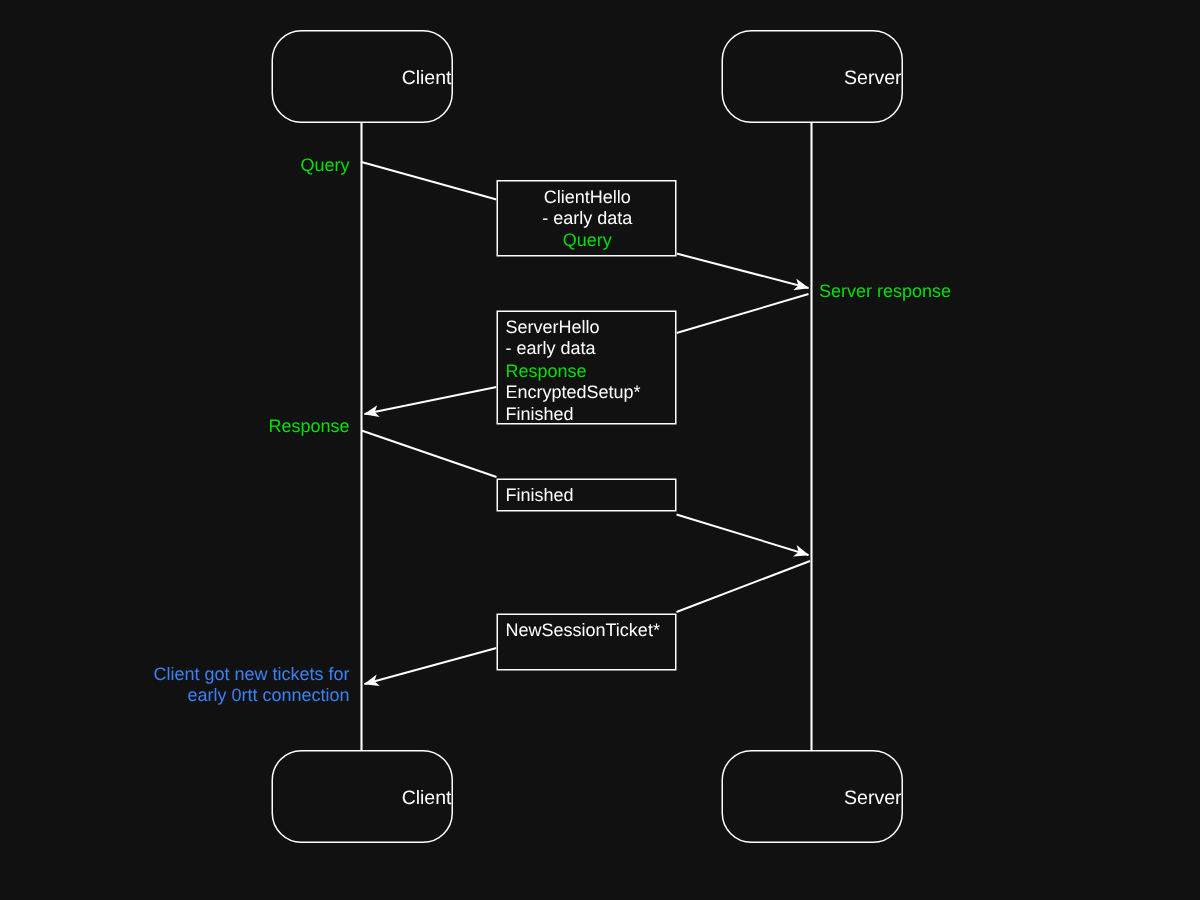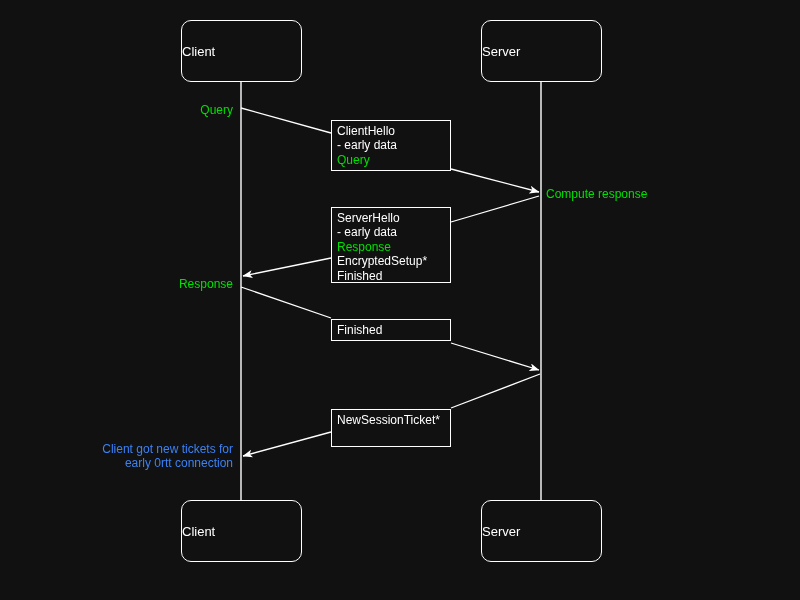--- a/index.html
+++ b/index.html
@@ -18,25 +18,25 @@
   svg.layer {
     position: absolute;
     left: 0;
     top: 0;
     width: 800px;
     height: 600px;
   }
   .actor-box {
     position: absolute;
     border: 1px solid #ffffff;
-    border-radius: 10px;
+    border-radius: 20px;
     background: #111111;
     display: flex;
     align-items: center;
-    justify-content: flex-start;
+    justify-content: flex-end;
   }
   .actor-label {
     color: #ffffff;
     font-size: 13px;
     line-height: 1;
     font-family: "Liberation Sans", sans-serif;
   }
   .msg-box {
     position: absolute;
     border: 1px solid #ffffff;
@@ -110,33 +110,33 @@
   </div>
   <div class="actor-box" style="left:481px; top:500px; width:119px; height:60px;">
     <span class="actor-label">Server</span>
   </div>
 
   <div class="note green right-align" style="left:121px; top:103px; width:112px;">
     <div>Query</div>
   </div>
 
   <div class="note green" style="left:546px; top:187px;">
-    <div>Compute response</div>
+    <div>Server response</div>
   </div>
 
   <div class="note green right-align" style="left:121px; top:277px; width:112px;">
     <div>Response</div>
   </div>
 
   <div class="note right-align" style="left:61px; top:442px; width:172px;">
     <div>Client got new tickets for</div>
     <div>early 0rtt connection</div>
   </div>
 
-  <div class="msg-box" style="left:331px; top:120px; width:120px; height:51px;">
+  <div class="msg-box" style="left:331px; top:120px; width:120px; height:51px;text-align:center;">
     <div class="msg-line">ClientHello</div>
     <div class="msg-line">- early data</div>
     <div class="msg-line green">Query</div>
   </div>
 
   <div class="msg-box" style="left:331px; top:207px; width:120px; height:76px;">
     <div class="msg-line">ServerHello</div>
     <div class="msg-line">- early data</div>
     <div class="msg-line green">Response</div>
     <div class="msg-line">EncryptedSetup*</div>

